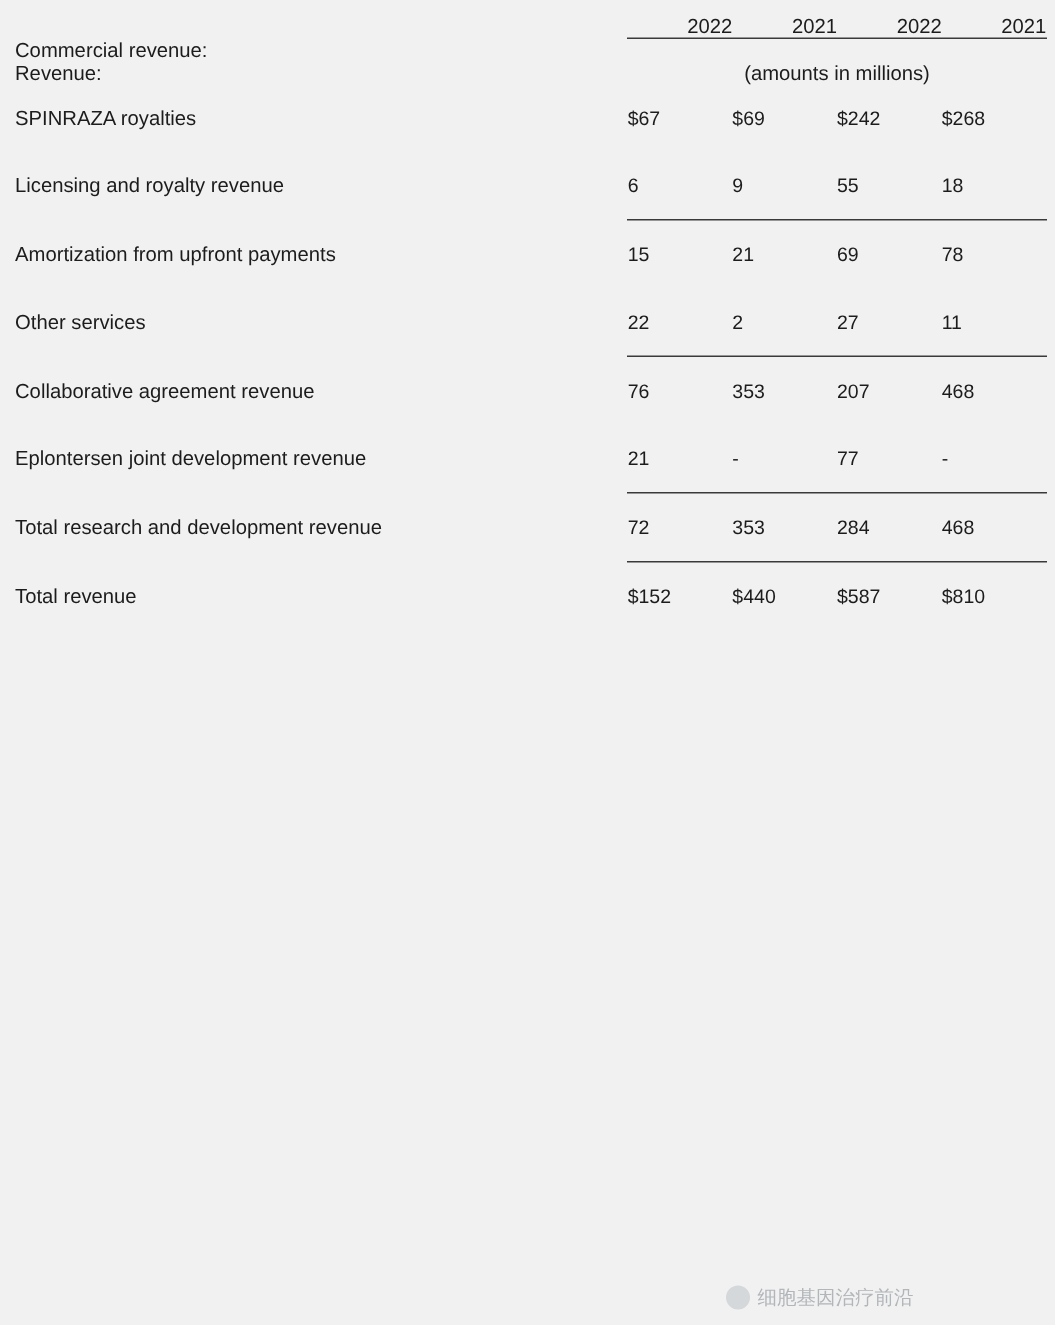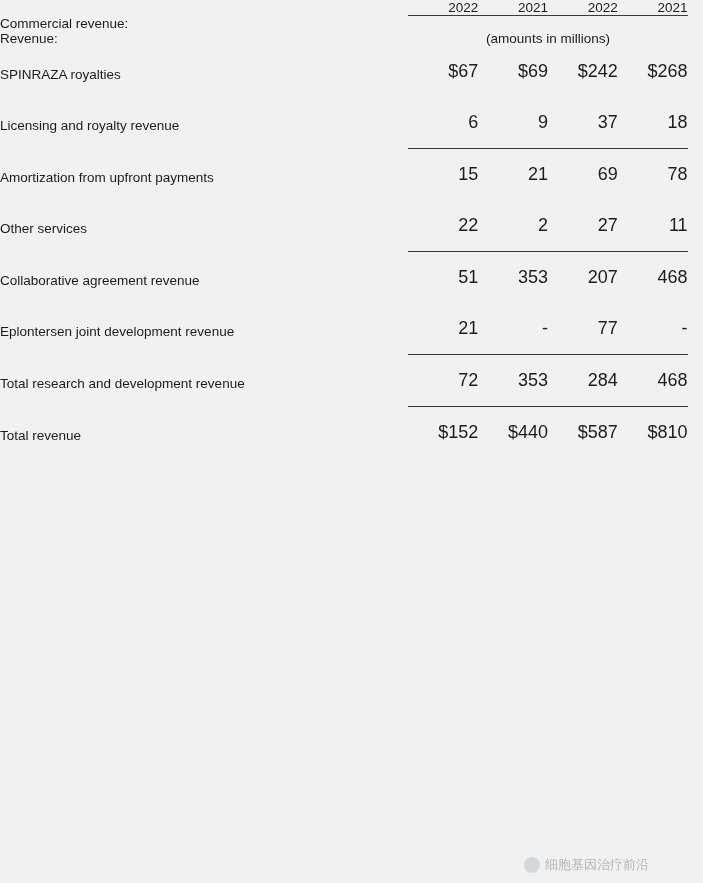--- a/index.html
+++ b/index.html
@@ -14,21 +14,21 @@
     color: #1c1c1c;
     position: relative;
     overflow: hidden;
   }
   .sheet {
     width: 703px;
     height: 883px;
     background: #f1f1f1;
     position: relative;
     box-sizing: border-box;
-    padding: 0;
+    padding: 10px;
   }
   table.fin {
     border-collapse: collapse;
     width: 703px;
     table-layout: fixed;
     font-size: 13.5px;
   }
   table.fin col.label { width: 398px; }
   table.fin col.num   { width: 68px; }
   table.fin col.pad   { width: 15px; }
@@ -64,39 +64,39 @@
     color: #1c1c1c;
   }
   .lbl {
     text-align: left;
     font-size: 13.5px;
     padding-top: 13px;
     padding-bottom: 13px;
     white-space: nowrap;
   }
   .num {
-    text-align: right;
-    font-size: 18px;
+    text-align: left;
+    font-size: 13px;
     padding-right: 9px;
     padding-top: 13px;
     padding-bottom: 13px;
     white-space: nowrap;
   }
   .ind0 { padding-left: 27px; }
   .ind1 { padding-left: 43px; }
   .ind2 { padding-left: 77px; }
   .ind3 { padding-left: 92px; }
   .ind4 { padding-left: 125px; }
   .ind5 { padding-left: 209px; }
 
   .row-tall .lbl, .row-tall .num { padding-top: 15px; padding-bottom: 15px; }
 
   .watermark {
     position: absolute;
-    left: 524px;
+    left: 484px;
     top: 856px;
     display: flex;
     align-items: center;
     gap: 5px;
     font-size: 13px;
     color: #9aa0a6;
     opacity: 0.85;
     pointer-events: none;
   }
   .wm-logo {
@@ -161,21 +161,21 @@
         <td class="num">$67</td>
         <td class="num">$69</td>
         <td class="num">$242</td>
         <td class="num">$268</td>
         <td></td>
       </tr>
       <tr class="row-tall">
         <td class="lbl ind2">Licensing and royalty revenue</td>
         <td class="num">6</td>
         <td class="num">9</td>
-        <td class="num">37</td>
+        <td class="num">55</td>
         <td class="num">18</td>
         <td></td>
       </tr>
 
       <tr>
         <td class="rule-cell"></td>
         <td class="rule-cell" colspan="4">
             <div class="rule"></div>
           </td>
         <td class="rule-cell"></td>
@@ -203,21 +203,21 @@
       <tr>
         <td class="rule-cell"></td>
         <td class="rule-cell" colspan="4">
             <div class="rule"></div>
           </td>
         <td class="rule-cell"></td>
       </tr>
 
       <tr class="row-tall">
         <td class="lbl ind3">Collaborative agreement revenue</td>
-        <td class="num">51</td>
+        <td class="num">76</td>
         <td class="num">353</td>
         <td class="num">207</td>
         <td class="num">468</td>
         <td></td>
       </tr>
 
       <tr class="row-tall">
         <td class="lbl ind2">Eplontersen joint development revenue</td>
         <td class="num">21</td>
         <td class="num">-</td>

